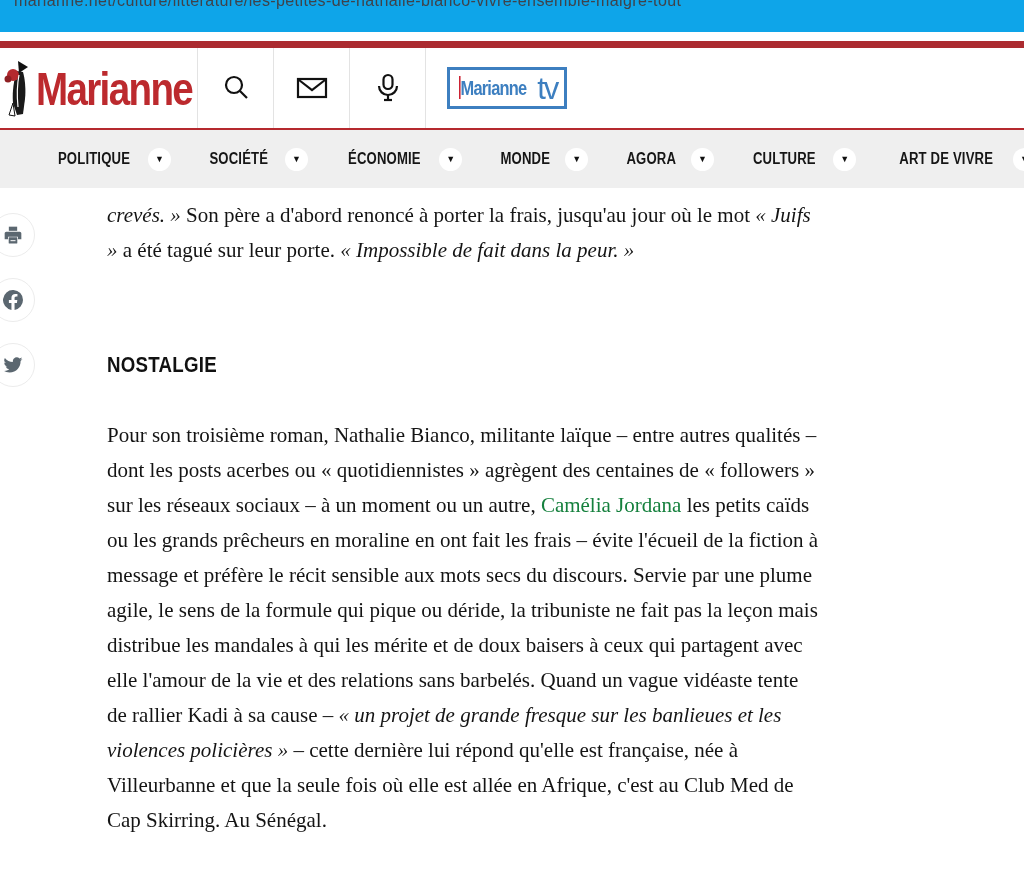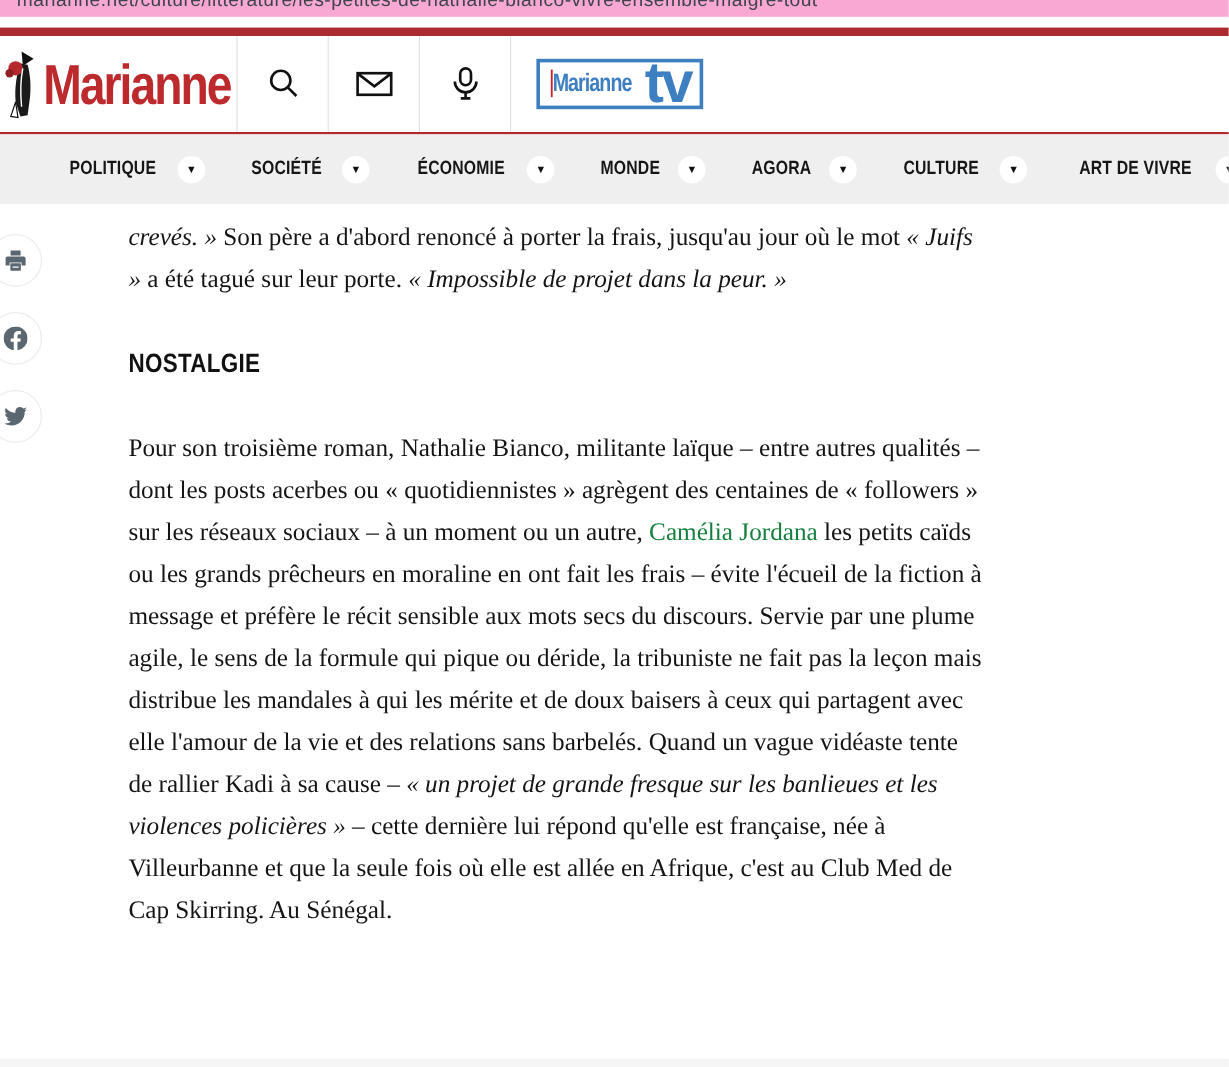--- a/index.html
+++ b/index.html
@@ -1,20 +1,20 @@
 <!DOCTYPE html>
 <html><head>
 <meta charset="utf-8">
 <style>
   * { margin:0; padding:0; box-sizing:border-box; }
   html,body { width:1024px; height:889px; overflow:hidden; background:#ffffff;
               font-family:"Liberation Sans", sans-serif; }
 
   
-  .browser-bar { height:14px; background:#f9a8d4; overflow:hidden; position:relative; }
+  .browser-bar { height:32px; background:#0ea5e9; overflow:hidden; position:relative; }
   .browser-bar span { position:absolute; left:14px; top:-8px; font-size:16px; color:#3f434b;
                       letter-spacing:.4px; white-space:nowrap; }
   .gap-white { height:9px; background:#fff; }
   .top-red-bar { height:7px; background:#ab2b30; }
 
   
   .header { height:80px; background:#fff; display:flex; align-items:stretch; }
   .hcell { border-right:1px solid #e3e3e3; display:flex; align-items:center; justify-content:center; }
   .logo-cell { width:198px; justify-content:flex-start; padding-left:4px; }
   .brand-figure { width:34px; height:62px; flex:0 0 auto; }
@@ -25,21 +25,21 @@
   .menu-word { color:#bc2a2e; font-size:10px; font-weight:700; letter-spacing:1.5px; }
   .burger { display:flex; flex-direction:column; gap:5px; }
   .burger i { display:block; width:34px; height:3px; background:#111; }
   .icon-cell { width:76px; cursor:pointer; }
   .tv-cell { flex:1; border-right:none; justify-content:flex-start; padding-left:21px; }
   .tv-box { border:3px solid #3d7fc0; height:42px; display:flex; align-items:center;
             padding:0 7px 0 9px; cursor:pointer; }
   .tv-main { display:inline-block; color:#3d7fc0; font-weight:700; font-size:21px;
              transform:scaleX(.78); transform-origin:left center; letter-spacing:-1px; }
   .tv-main::first-letter { border-left:2px solid #c23; }
-  .tv-suffix { color:#3d7fc0; font-weight:700; font-size:48px; line-height:1;
+  .tv-suffix { color:#3d7fc0; font-weight:400; font-size:31px; line-height:1;
                margin-left:-8px; letter-spacing:-2px; }
   .header-underline { height:2px; background:#b5292e; }
 
   
   .nav { height:58px; background:#efefef; display:flex; align-items:center;
          justify-content:space-between; padding-left:50px; overflow:hidden; }
   .nav-item { display:flex; align-items:center; gap:10px; cursor:pointer; white-space:nowrap; }
   .nav-label { display:inline-block; font-size:16px; font-weight:700; color:#161616;
                transform:scaleX(.82); transform-origin:center; letter-spacing:.2px; }
   .nav-caret { width:23px; height:23px; border-radius:50%; background:#fff; display:flex;
@@ -52,21 +52,21 @@
   .share-col { position:absolute; left:-9px; top:25px; display:flex; flex-direction:column; gap:21px; }
   .share-btn { width:44px; height:44px; border-radius:50%; background:#fff; border:1px solid #ececec;
                display:flex; align-items:center; justify-content:center; cursor:pointer; }
   .share-btn svg { width:20px; height:20px; fill:#5b6770; }
 
   .article { margin-left:107px; width:712px; padding-top:10px;
              font-family:"Liberation Serif", serif; font-size:21px; line-height:35px; color:#141414; }
   .article p { margin:0; }
   .seg-italic { font-style:italic; }
   .seg-link { color:#15803d; cursor:pointer; }
-  .article h2 { font-family:"Liberation Sans", sans-serif; margin-top:32px; }
+  .article h2 { font-family:"Liberation Sans", sans-serif; margin-top:76px; }
   .heading-inner { display:inline-block; font-size:22px; font-weight:700; color:#111;
                    transform:scaleX(.85); transform-origin:left center; letter-spacing:.3px; }
   .body-par { margin-top:36px !important; }
 
   .footer-strip { height:19px; background:#f5f5f5; }
 </style>
 </head>
 <body>
 
 <div class="browser-bar">
@@ -170,20 +170,20 @@
       </svg>
     </div>
     <div class="share-btn">
       <svg viewBox="0 0 24 24">
         <path d="M23.4 4.8c-.84.37-1.74.62-2.68.74a4.68 4.68 0 0 0 2.05-2.58c-.9.53-1.9.92-2.96 1.13A4.66 4.66 0 0 0 11.75 7.3c0 .37.04.72.12 1.06A13.23 13.23 0 0 1 2.26 3.5a4.65 4.65 0 0 0 1.44 6.22 4.6 4.6 0 0 1-2.11-.58v.06a4.66 4.66 0 0 0 3.74 4.57c-.39.1-.8.16-1.23.16-.3 0-.59-.03-.88-.08a4.67 4.67 0 0 0 4.35 3.24 9.36 9.36 0 0 1-5.79 2 9.9 9.9 0 0 1-1.11-.07 13.2 13.2 0 0 0 7.15 2.1c8.58 0 13.27-7.11 13.27-13.27l-.02-.6a9.43 9.43 0 0 0 2.33-2.41z"></path>
       </svg>
     </div>
   </div>
 
   <div class="article">
-    <p><span class="seg-italic">crevés. » </span><span class="seg-normal">Son père a d'abord renoncé à porter la frais, jusqu'au jour où le mot </span><span class="seg-italic">« Juifs » </span><span class="seg-normal">a été tagué sur leur porte. </span><span class="seg-italic">« Impossible de projet dans la peur. »</span></p>
+    <p><span class="seg-italic">crevés. » </span><span class="seg-normal">Son père a d'abord renoncé à porter la frais, jusqu'au jour où le mot </span><span class="seg-italic">« Juifs » </span><span class="seg-normal">a été tagué sur leur porte. </span><span class="seg-italic">« Impossible de fait dans la peur. »</span></p>
     <h2><span class="heading-inner">NOSTALGIE</span></h2>
     <p class="body-par"><span class="seg-normal">Pour son troisième roman, Nathalie Bianco, militante laïque – entre autres qualités – dont les posts acerbes ou « quotidiennistes » agrègent des centaines de « followers » sur les réseaux sociaux – à un moment ou un autre, </span><span class="seg-link">Camélia Jordana</span><span class="seg-normal"> les petits caïds ou les grands prêcheurs en moraline en ont fait les frais – évite l'écueil de la fiction à message et préfère le récit sensible aux mots secs du discours. Servie par une plume agile, le sens de la formule qui pique ou déride, la tribuniste ne fait pas la leçon mais distribue les mandales à qui les mérite et de doux baisers à ceux qui partagent avec elle l'amour de la vie et des relations sans barbelés. Quand un vague vidéaste tente de rallier Kadi à sa cause – </span><span class="seg-italic">« un projet de grande fresque sur les banlieues et les violences policières »</span><span class="seg-normal"> – cette dernière lui répond qu'elle est française, née à Villeurbanne et que la seule fois où elle est allée en Afrique, c'est au Club Med de Cap Skirring. Au Sénégal.</span></p>
   </div>
 
 </div>
 
 <div class="footer-strip"></div>
 
 </body></html>

